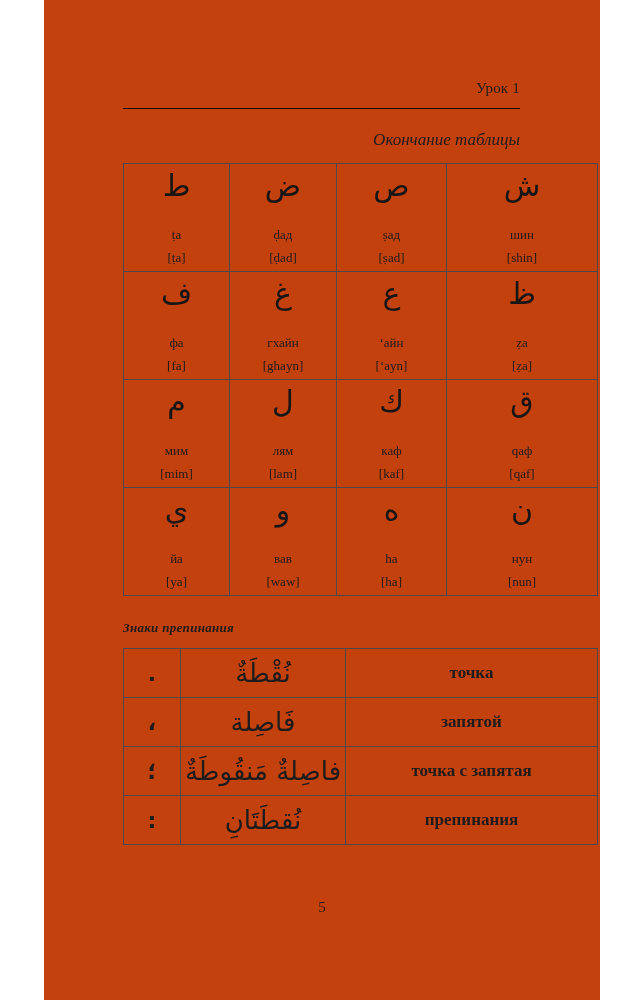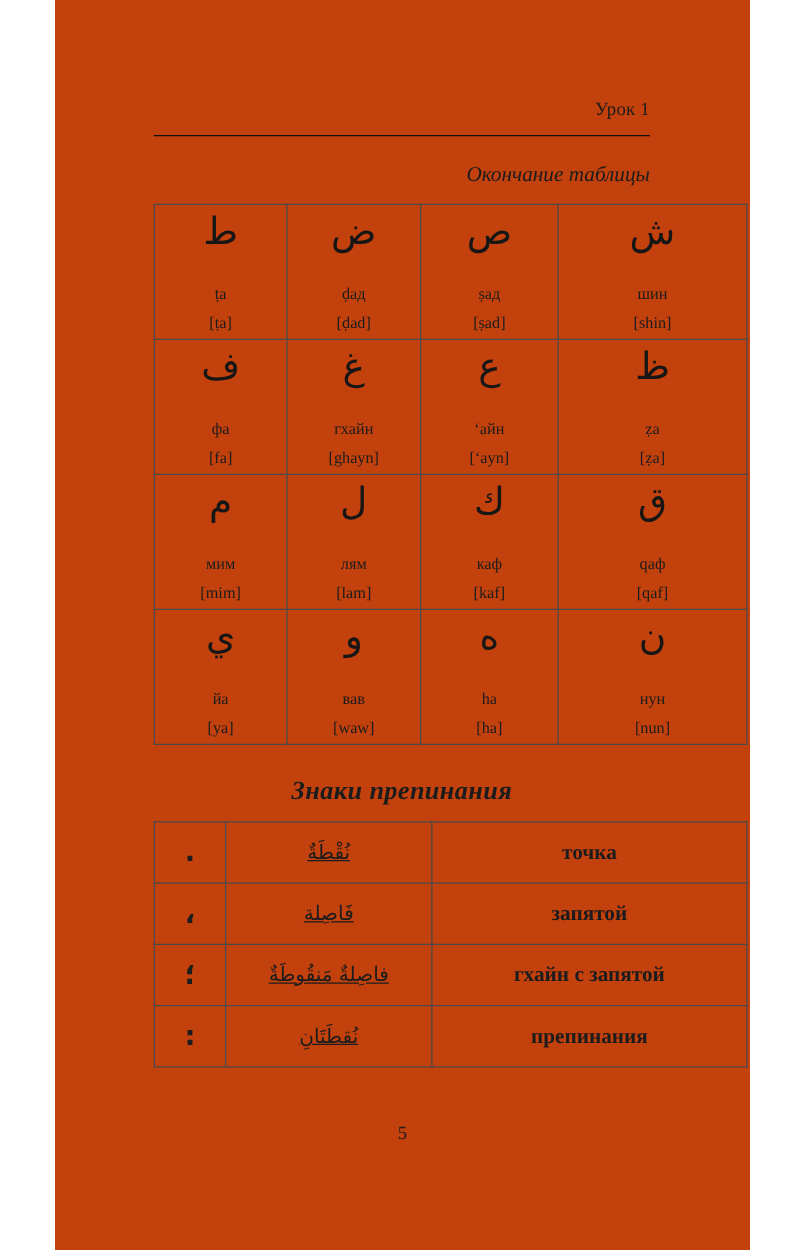--- a/index.html
+++ b/index.html
@@ -35,36 +35,36 @@
     vertical-align: middle;
     padding: 2px;
   }
   .arabic { font-family: "DejaVu Sans", sans-serif; direction: rtl; }
   .big-letter { font-size: 30px; line-height: 40px; color: #161616; }
   .letter-name { font-size: 13px; line-height: 23px; margin-top: 17px; }
   .letter-translit { font-size: 13px; line-height: 23px; }
 
   .section-title {
     margin-top: 24px;
-    text-align: center;
-    font-size: 21px;
+    text-align: left;
+    font-size: 13px;
     font-weight: bold;
     font-style: italic;
     letter-spacing: 0.3px;
   }
 
   .punct-table { margin-top: 12px; width: 474px; }
   .punct-table td {
     border: 1px solid #4a4a4a;
     height: 49px;
     text-align: center;
     vertical-align: middle;
   }
   .punct-symbol { font-size: 22px; font-weight: bold; font-family: "DejaVu Sans", sans-serif; }
-  .punct-arabic { font-size: 16px; line-height: 30px; text-decoration: underline; }
+  .punct-arabic { font-size: 26px; line-height: 30px; }
   .punct-name { font-size: 17px; font-weight: bold; }
 
   .page-number {
     position: absolute;
     left: 0; right: 0;
     bottom: 84px;
     text-align: center;
     font-size: 15px;
   }
 </style>
@@ -195,21 +195,21 @@
           <td class="punct-name">точка</td>
         </tr>
         <tr>
           <td class="punct-symbol">،</td>
           <td class="punct-arabic arabic">فَاصِلة</td>
           <td class="punct-name">запятой</td>
         </tr>
         <tr>
           <td class="punct-symbol">؛</td>
           <td class="punct-arabic arabic">فاصِلةٌ مَنقُوطَةٌ</td>
-          <td class="punct-name">гхайн с запятой</td>
+          <td class="punct-name">точка с запятая</td>
         </tr>
         <tr>
           <td class="punct-symbol">:</td>
           <td class="punct-arabic arabic">نُقطَتَانِ</td>
           <td class="punct-name">препинания</td>
         </tr>
       </tbody>
     </table>
 
   </div>

